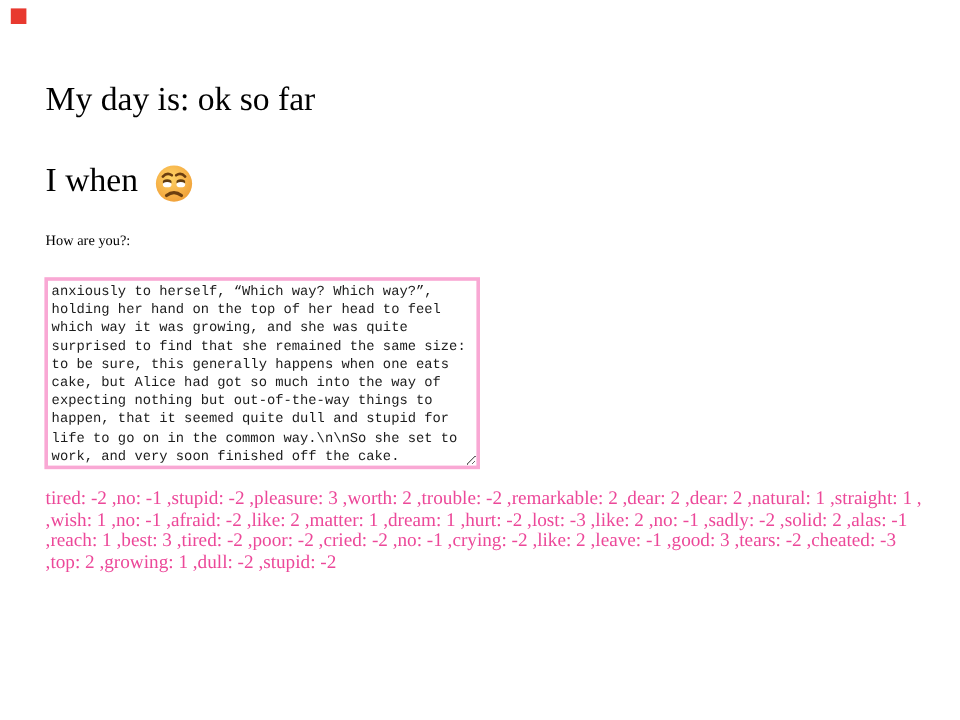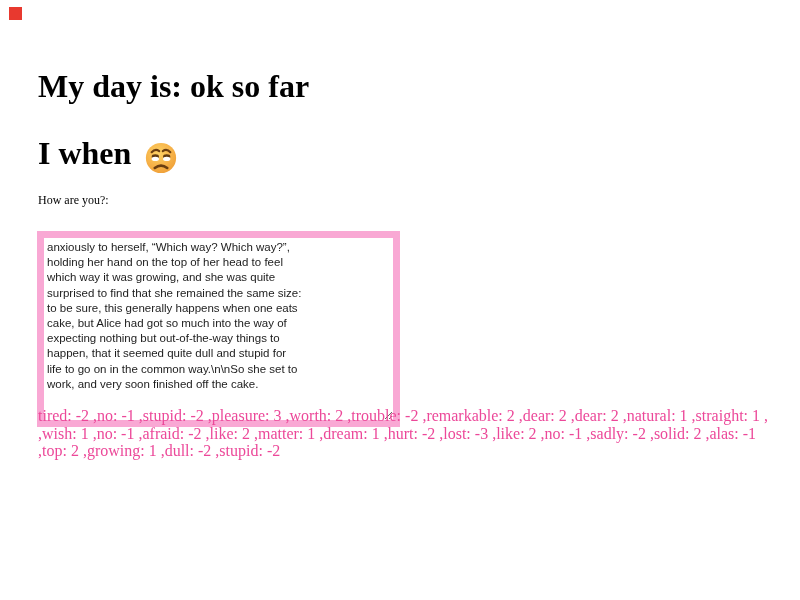--- a/index.html
+++ b/index.html
@@ -14,46 +14,46 @@
   }
   .red-marker {
     position: absolute;
     left: 9px; top: 7px;
     width: 13px; height: 13px;
   }
   h1.page-h1 {
     position: absolute;
     margin: 0;
     left: 38px;
-    font-size: 32px;
-    font-weight: bold;
+    font-size: 28px;
+    font-weight: normal;
     line-height: 1;
     white-space: nowrap;
   }
   #heading-day { top: 70px; }
   #heading-feel { top: 137px; }
   .emoji-svg {
     width: 32px; height: 32px;
     margin-left: 14px;
     vertical-align: -10px;
   }
   .question-label {
     position: absolute;
     left: 38px; top: 194px;
     font-size: 12px;
     line-height: 1.1;
   }
   .how-textarea {
     position: absolute;
     left: 37px; top: 231px;
-    width: 363px; height: 196px;
-    border: 7px solid #f9a8d4;
+    width: 363px; height: 160px;
+    border: 3px solid #f9a8d4;
     background: #fff;
     padding: 2px 3px;
-    font-family: Liberation Sans, sans-serif;
+    font-family: Liberation Mono, monospace;
     font-size: 11.5px;
     line-height: 15.2px;
     color: #1c1c1c;
     resize: both;
     outline: none;
     overflow: hidden;
     white-space: pre-wrap;
   }
   .scores-paragraph {
     position: absolute;
@@ -101,14 +101,15 @@
 to be sure, this generally happens when one eats
 cake, but Alice had got so much into the way of
 expecting nothing but out-of-the-way things to
 happen, that it seemed quite dull and stupid for
 life to go on in the common way.\n\nSo she set to
 work, and very soon finished off the cake.</textarea>
 
 <div class="scores-paragraph">
   <div class="scores-line">tired: -2 ,no: -1 ,stupid: -2 ,pleasure: 3 ,worth: 2 ,trouble: -2 ,remarkable: 2 ,dear: 2 ,dear: 2 ,natural: 1 ,straight: 1 ,</div>
   <div class="scores-line">,wish: 1 ,no: -1 ,afraid: -2 ,like: 2 ,matter: 1 ,dream: 1 ,hurt: -2 ,lost: -3 ,like: 2 ,no: -1 ,sadly: -2 ,solid: 2 ,alas: -1</div>
+  <div class="scores-line">,reach: 1 ,best: 3 ,tired: -2 ,poor: -2 ,cried: -2 ,no: -1 ,crying: -2 ,like: 2 ,leave: -1 ,good: 3 ,tears: -2 ,cheated: -3</div>
   <div class="scores-line">,top: 2 ,growing: 1 ,dull: -2 ,stupid: -2</div>
 </div>
 
 </body></html>

